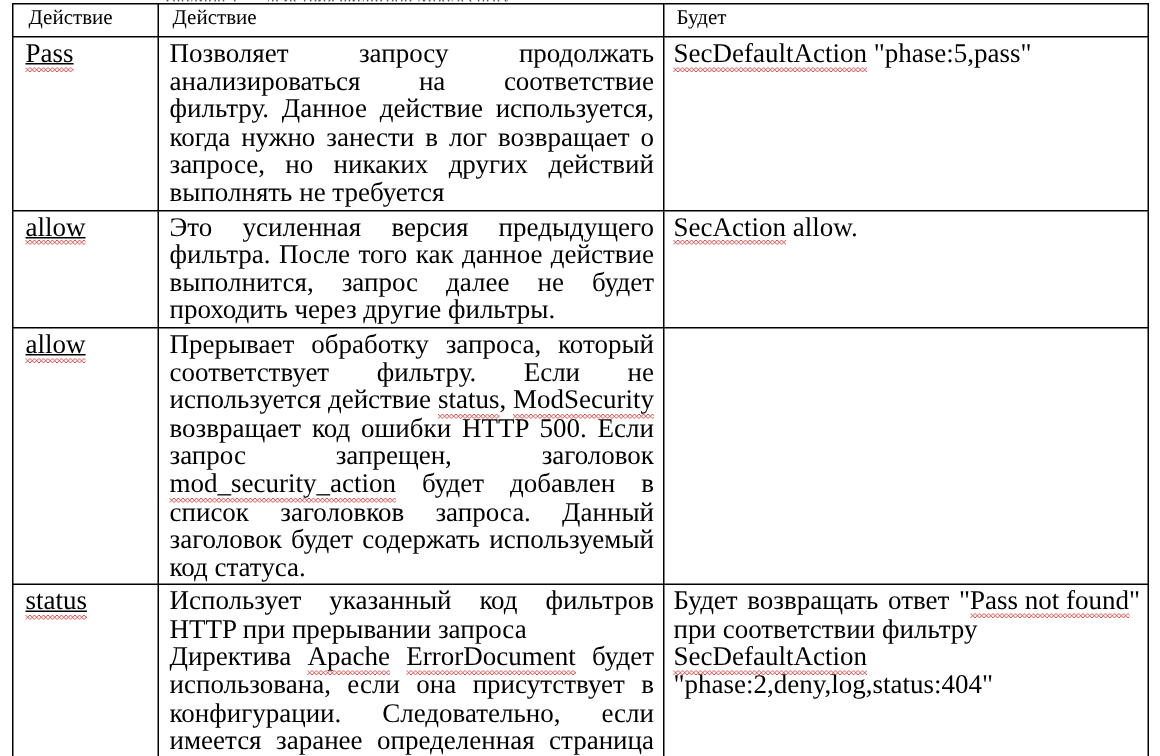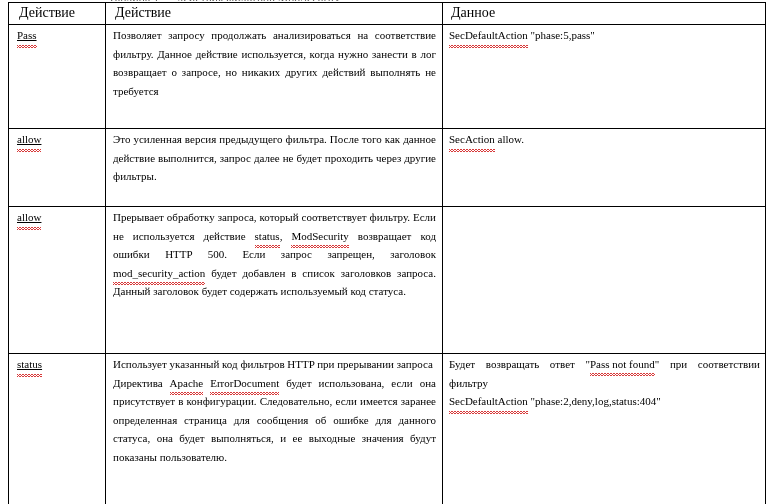--- a/index.html
+++ b/index.html
@@ -52,21 +52,21 @@
   
   .hdr td {
     height: 18px;
     font-size: 14px;
     line-height: 17px;
   }
   .hdr .cell-text { padding-left: 2px; }
 
   
   .body-row td {
-    font-size: 11px;
+    font-size: 18px;
     line-height: 18.6px;
   }
 
   .act-cell { padding-left: 8px !important; }
   .desc-cell { padding-left: 7px !important; padding-right: 6px !important; }
   .ex-cell  { padding-left: 6px !important; padding-right: 5px !important; }
 
   
   .just {
     text-align: justify;
@@ -154,21 +154,21 @@
   <tbody>
 
     <tr class="hdr">
       <td class="act-cell">
         <span class="cell-text">Действие</span>
       </td>
       <td class="desc-cell">
         <span class="cell-text">Действие</span>
       </td>
       <td class="ex-cell">
-        <span class="cell-text">Данное</span>
+        <span class="cell-text">Будет</span>
       </td>
     </tr>
 
     <tr class="body-row r-pass">
       <td class="act-cell">
         <span class="sq">Pass</span>
       </td>
       <td class="desc-cell">
         <p class="just">Позволяет запросу продолжать анализироваться на соответствие фильтру. Данное действие используется, когда нужно занести в лог возвращает о запросе, но никаких других действий выполнять не требуется</p>
       </td>

